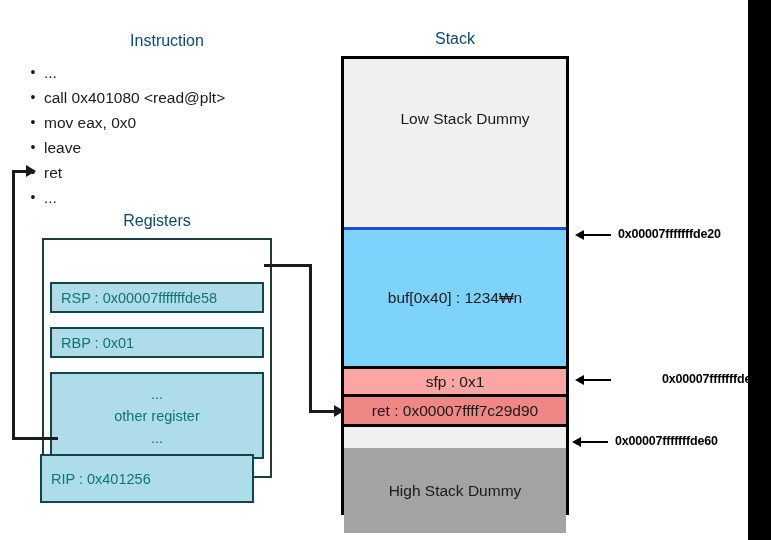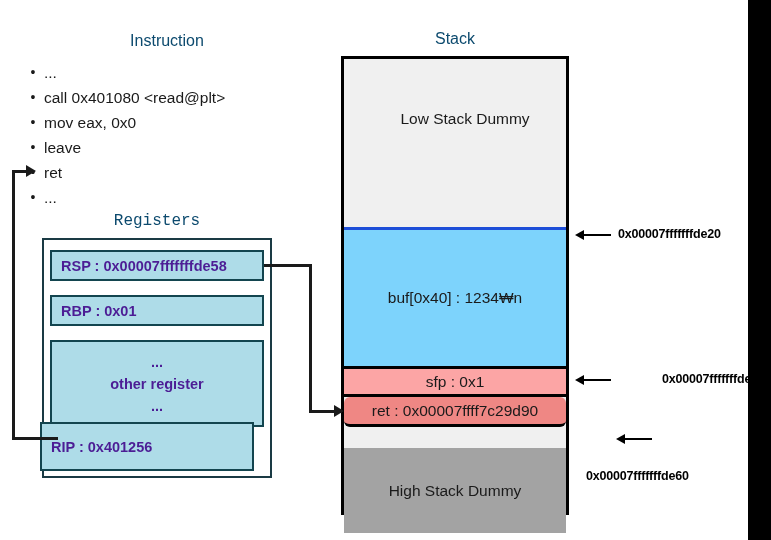--- a/index.html
+++ b/index.html
@@ -41,22 +41,22 @@
   .instr-text{white-space:nowrap;}
 
   
   .reg-outer{
     left:42px;top:238px;width:230px;height:240px;
     border:2.5px solid #1a3a44;background:#ffffff;box-sizing:border-box;
   }
   .reg-box{
     background:#aedce8;border:2px solid #13454f;box-sizing:border-box;
     display:flex;align-items:center;justify-content:flex-start;
-    font-size:14.5px;font-weight:bold;color:#4c1d95;
-    padding-left:9px;white-space:nowrap;
+    font-size:14.5px;font-weight:normal;color:#0f766e;
+    padding-left:9px;white-space:nowrap;margin-top:32px;
   }
   .reg-rsp{left:50px;top:250px;width:214px;height:31px;}
   .reg-rbp{left:50px;top:295px;width:214px;height:31px;}
   .reg-other{
     left:50px;top:340px;width:214px;height:87px;
     flex-direction:column;align-items:center;justify-content:center;
     padding-left:0;line-height:22px;
   }
   .reg-rip{left:40px;top:422px;width:214px;height:49px;}
 
@@ -69,21 +69,21 @@
     left:344px;box-sizing:border-box;
     display:flex;align-items:center;justify-content:center;
     font-size:15.5px;color:#1a1a1a;white-space:nowrap;width:222px;
   }
   .seg-low{top:59px;height:120px;background:#f0f0f0;padding-left:20px;}
   .seg-buf{top:227px;height:142px;background:#7dd3fc;
            border-top:3px solid #1d4ed8;border-bottom:3px solid #000;}
   .seg-sfp{top:369px;height:28px;background:#fca5a5;
            border-bottom:3px solid #000;}
   .seg-ret{top:397px;height:30px;background:#ef8784;
-           border-bottom:3px solid #000;border-radius:6px;}
+           border-bottom:3px solid #000;}
   .seg-high{top:448px;height:85px;background:#a3a3a3;}
 
   
   .addr-row{
     display:flex;align-items:center;height:16px;white-space:nowrap;
   }
   .addr-text{
     font-size:12.5px;font-weight:bold;color:#000;letter-spacing:-0.2px;
   }
   .addr-arrow{
@@ -93,21 +93,21 @@
     content:"";position:absolute;left:7px;top:4.5px;width:29px;height:2px;background:#000;
   }
   .addr-arrow::after{
     content:"";position:absolute;left:0px;top:0.5px;
     width:0;height:0;border-top:5px solid transparent;border-bottom:5px solid transparent;
     border-right:9px solid #000;
   }
   .addr-de20{left:575px;top:226px;}
   .addr-de50{left:575px;top:371px;gap:44px;}
   .addr-de58{left:575px;top:402px;}
-  .addr-de60{left:586px;top:433px;flex-direction:column;}
+  .addr-de60{left:572px;top:433px;}
 
   
   .line{background:#1a1a1a;position:absolute;}
 
   
   .c1-h1{left:264px;top:264px;width:48px;height:2.5px;}
   .c1-v{left:309px;top:264px;width:2.5px;height:148px;}
   .c1-h2{left:309px;top:410px;width:33px;height:2.5px;}
   .c1-head{
     left:334px;top:405px;width:0;height:0;
@@ -154,21 +154,21 @@
     <li class="instr-item">
       <span class="instr-bullet">•</span>
       <span class="instr-text">ret</span>
     </li>
     <li class="instr-item">
       <span class="instr-bullet">•</span>
       <span class="instr-text">...</span>
     </li>
   </ul>
 
-  <div class="abs section-title" style="left:42px;top:212px;width:230px;font-family:Liberation Mono, monospace;">Registers</div>
+  <div class="abs section-title" style="left:42px;top:212px;width:230px;">Registers</div>
 
   <div class="abs reg-outer"></div>
 
   <div class="abs reg-box reg-rsp">RSP : 0x00007fffffffde58</div>
   <div class="abs reg-box reg-rbp">RBP : 0x01</div>
 
   <div class="abs reg-box reg-other">
     <span>...</span>
     <span>other register</span>
     <span>...</span>

